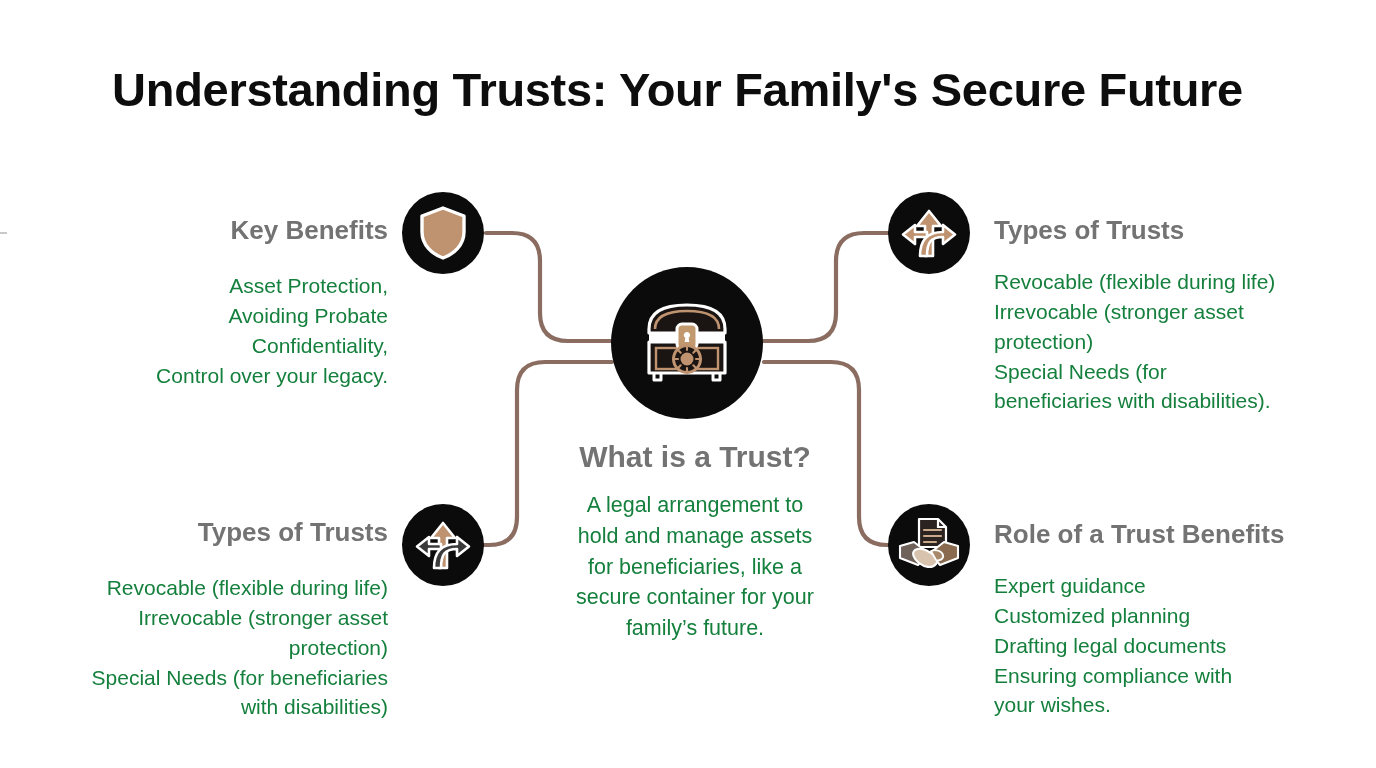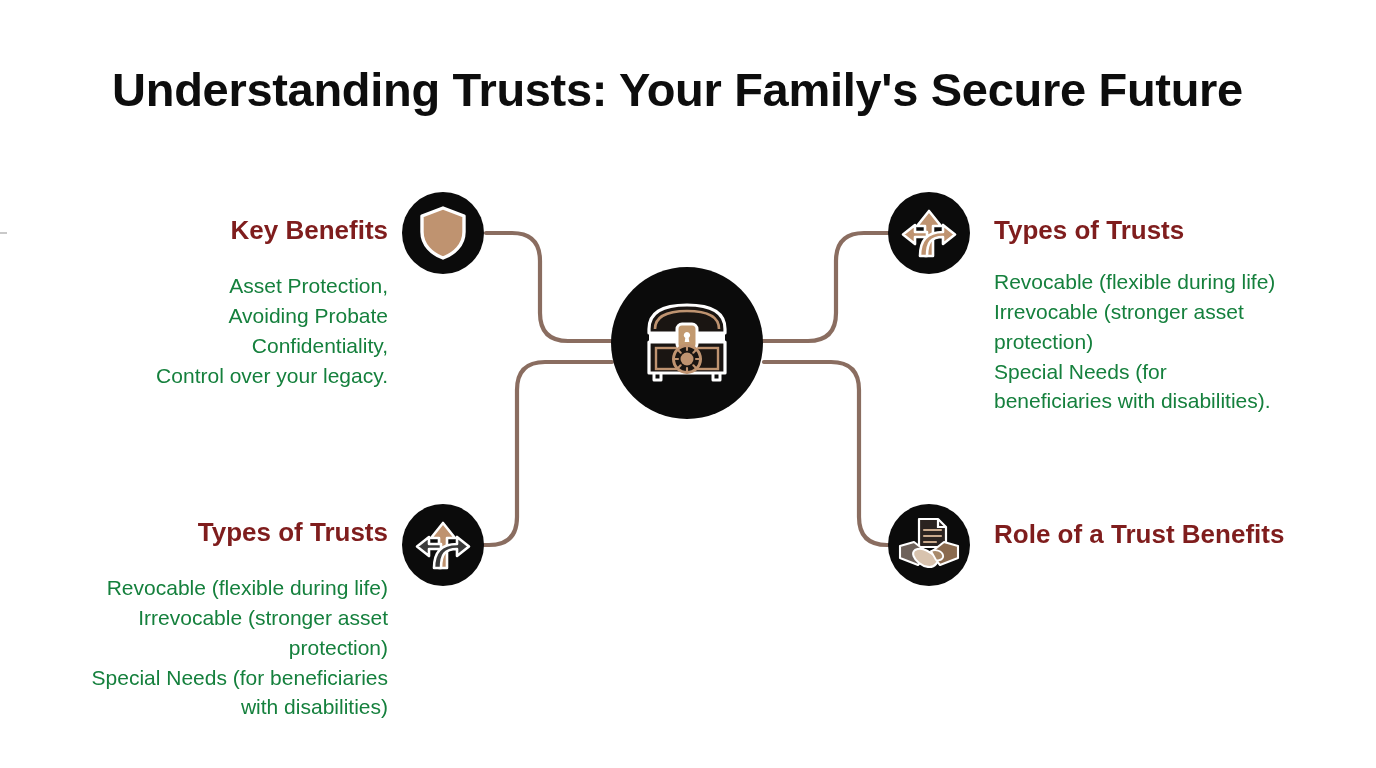--- a/index.html
+++ b/index.html
@@ -64,21 +64,21 @@
   #icon-handshake{ left: 888px; top: 504px; }
   #icon-chest    { left: 611px; top: 267px; }
 
   
   .block { position: absolute; }
 
   .block h2 {
     margin: 0;
     font-size: 26px;
     font-weight: 700;
-    color: #7f1d1d;
+    color: #737373;
     line-height: 1.12;
   }
   .block .body {
     margin: 0;
     font-size: 21px;
     line-height: 1.42;
     color: #15803d;
     white-space: pre-line;
   }
 
@@ -236,16 +236,29 @@
     <h2>Types of Trusts</h2>
     <p class="body">Revocable (flexible during life)
 Irrevocable (stronger asset
 protection)
 Special Needs (for beneficiaries
 with disabilities)</p>
   </div>
 
   <div class="block right" id="block-attorney">
     <h2>Role of a Trust Benefits</h2>
-  </div>
-
+    <p class="body">Expert guidance
+Customized planning
+Drafting legal documents
+Ensuring compliance with
+your wishes.</p>
+  </div>
+
+  <div class="block center" id="block-what-trust">
+    <h2>What is a Trust?</h2>
+    <p class="body">A legal arrangement to
+hold and manage assets
+for beneficiaries,  like a
+secure container for your
+family’s future.</p>
+  </div>
 
 </div>
 
 </body></html>

